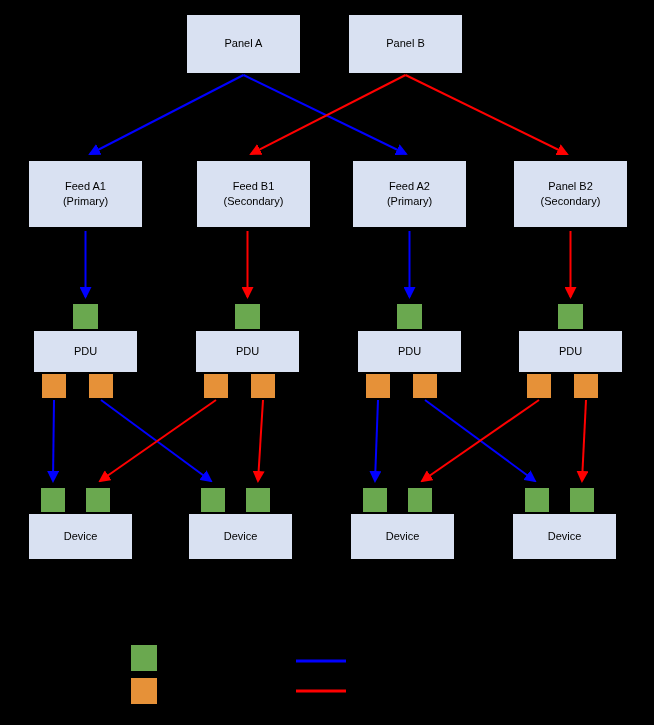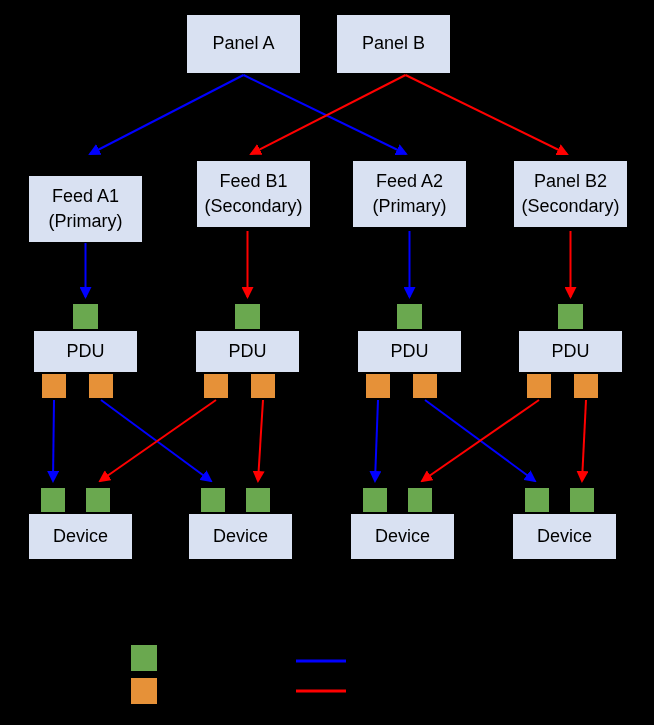--- a/index.html
+++ b/index.html
@@ -15,21 +15,21 @@
   .connector-layer { position: absolute; left: 0; top: 0; width: 654px; height: 725px; }
   .node {
     position: absolute;
     background: var(--color-box-fill, #d9e1f2);
     border: 1px solid var(--color-box-border, #000);
     display: flex;
     flex-direction: column;
     align-items: center;
     justify-content: center;
     color: var(--color-text, #000);
-    font-size: 18px;
+    font-size: 11px;
     line-height: 1.4;
     text-align: left;
   }
   .port {
     position: absolute;
     border: 1px solid #000;
   }
   .port-input  { background: var(--color-input-port, #6aa84f); }
   .port-output { background: var(--color-output-port, #e69138); }
   .swatch {
@@ -80,25 +80,25 @@
     <line class="line-secondary" x1="539" y1="400" x2="422" y2="481" stroke-width="2" marker-end="url(#headSecondary)"></line>
     <line class="line-secondary" x1="586" y1="400" x2="582" y2="481" stroke-width="2" marker-end="url(#headSecondary)"></line>
 
     <line class="line-primary" x1="296" y1="661" x2="346" y2="661" stroke-width="3"></line>
     <line class="line-secondary" x1="296" y1="691" x2="346" y2="691" stroke-width="3"></line>
   </svg>
 
   <div class="node" style="left:186px; top:14px; width:115px; height:60px;">
     <span>Panel A</span>
   </div>
-  <div class="node" style="left:336px; top:14px; width:115px; height:60px;">
+  <div class="node" style="left:348px; top:14px; width:115px; height:60px;">
     <span>Panel B</span>
   </div>
 
-  <div class="node" style="left:28px; top:175px; width:115px; height:68px;">
+  <div class="node" style="left:28px; top:160px; width:115px; height:68px;">
     <span>Feed A1</span>
     <span>(Primary)</span>
   </div>
   <div class="node" style="left:196px; top:160px; width:115px; height:68px;">
     <span>Feed B1</span>
     <span>(Secondary)</span>
   </div>
   <div class="node" style="left:352px; top:160px; width:115px; height:68px;">
     <span>Feed A2</span>
     <span>(Primary)</span>

